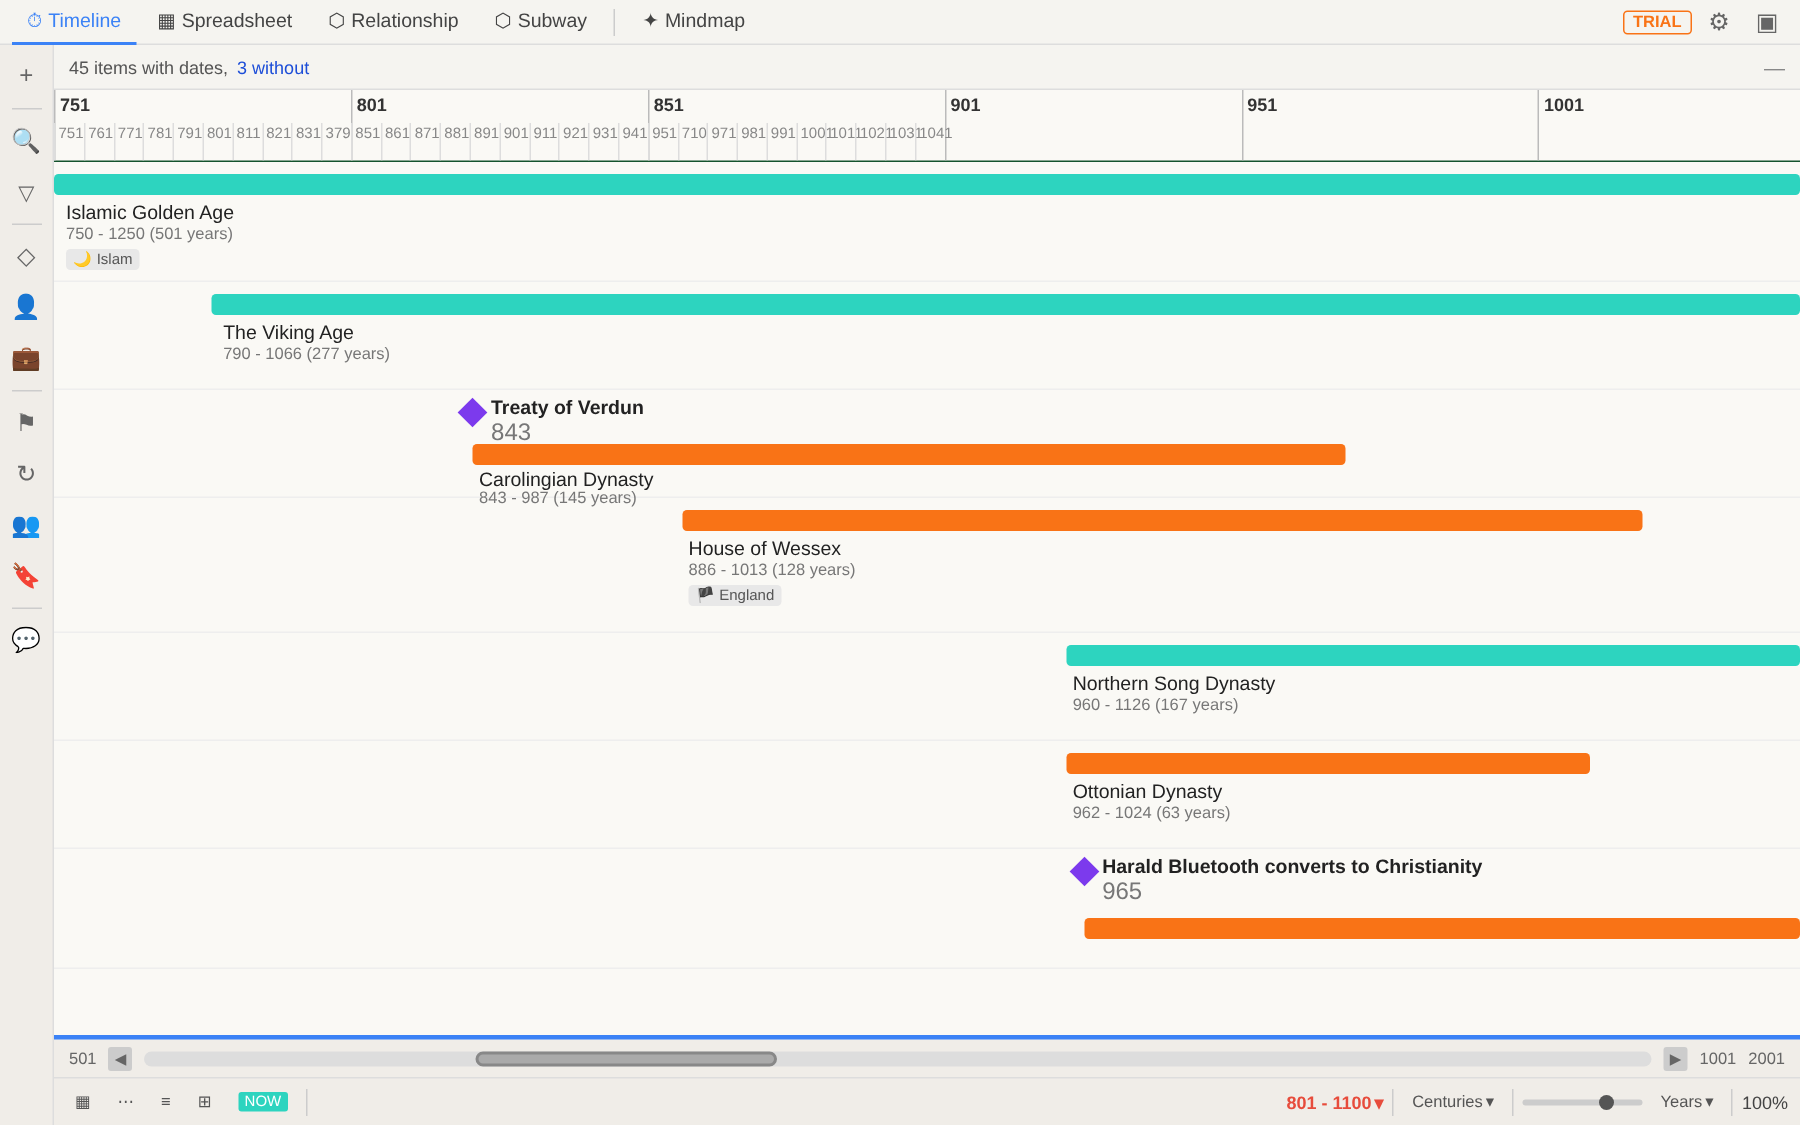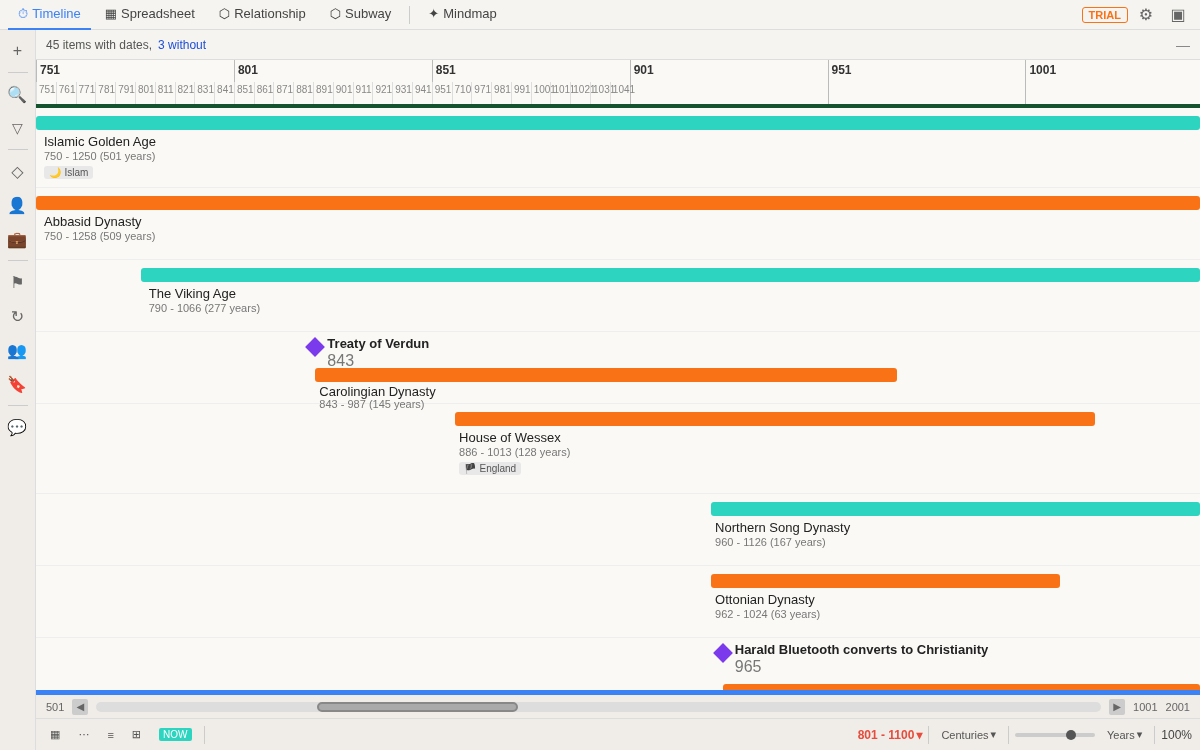--- a/index.html
+++ b/index.html
@@ -57,21 +57,21 @@
     #topbar .count-main { font-weight: 500; }
     #topbar .count-without { color: #1d4ed8; }
     .topbar-right { margin-left: auto; }
     .minimize-btn { cursor: pointer; font-size: 14px; color: #888; }
 
     
     #timeline-content { flex: 1; overflow: hidden; position: relative; background: #faf9f5; }
 
     
     #ruler {
-      height: 48px; border-bottom: 4px solid #14532d;
+      height: 48px; border-bottom: 1px solid #14532d;
       position: relative; overflow: hidden; background: #faf9f5;
     }
     .ruler-major {
       position: absolute; top: 0; height: 100%;
       border-left: 1px solid #bbb; font-size: 12px; color: #333;
       padding-left: 3px; padding-top: 3px; font-weight: 600;
     }
     .ruler-minor {
       position: absolute; top: 22px; height: calc(100% - 22px);
       border-left: 1px solid #ddd; font-size: 10px; color: #888;
@@ -114,21 +114,21 @@
     }
     .event-diamond-label {
       position: absolute; font-size: 13px; font-weight: 600; color: #222;
     }
     .event-diamond-sub {
       position: absolute; font-size: 16px; color: #777;
     }
 
     
     #scrollbar-area {
-      height: 28px; background: #f0ede8; border-top: 5px solid #3b82f6;
+      height: 28px; background: #f0ede8; border-top: 3px solid #3b82f6;
       display: flex; align-items: center; padding: 0 10px; gap: 8px;
       font-size: 11px; color: #666;
     }
     .scroll-track {
       flex: 1; height: 10px; background: #ddd; border-radius: 5px;
       position: relative;
     }
     .scroll-thumb {
       position: absolute; height: 10px; background: #aaa;
       border-radius: 5px; left: 22%; width: 20%;
@@ -244,21 +244,21 @@
 
         <div class="ruler-minor" style="left:0%">751</div>
         <div class="ruler-minor" style="left:1.7%">761</div>
         <div class="ruler-minor" style="left:3.4%">771</div>
         <div class="ruler-minor" style="left:5.1%">781</div>
         <div class="ruler-minor" style="left:6.8%">791</div>
         <div class="ruler-minor" style="left:8.5%">801</div>
         <div class="ruler-minor" style="left:10.2%">811</div>
         <div class="ruler-minor" style="left:11.9%">821</div>
         <div class="ruler-minor" style="left:13.6%">831</div>
-        <div class="ruler-minor" style="left:15.3%">841</div>
+        <div class="ruler-minor" style="left:15.3%">379</div>
         <div class="ruler-minor" style="left:17%">851</div>
         <div class="ruler-minor" style="left:18.7%">861</div>
         <div class="ruler-minor" style="left:20.4%">871</div>
         <div class="ruler-minor" style="left:22.1%">881</div>
         <div class="ruler-minor" style="left:23.8%">891</div>
         <div class="ruler-minor" style="left:25.5%">901</div>
         <div class="ruler-minor" style="left:27.2%">911</div>
         <div class="ruler-minor" style="left:28.9%">921</div>
         <div class="ruler-minor" style="left:30.6%">931</div>
         <div class="ruler-minor" style="left:32.3%">941</div>
@@ -279,25 +279,20 @@
         <div class="event-row" style="height:80px">
           <div class="event-bar bar-teal" style="left:0;right:0;width:100%"></div>
           <span class="event-label" style="left:8px">Islamic Golden Age</span>
           <span class="event-sublabel" style="left:8px">750 - 1250 (501 years)</span>
           <span class="event-tag" style="left:8px;top:58px">
             <span>🌙</span>
             <span>Islam</span>
           </span>
         </div>
 
-        <div class="event-row" style="height:72px">
-          <div class="event-bar bar-orange" style="left:0;right:0;width:100%"></div>
-          <span class="event-label" style="left:8px">Abbasid Dynasty</span>
-          <span class="event-sublabel" style="left:8px">750 - 1258 (509 years)</span>
-        </div>
 
         <div class="event-row" style="height:72px">
           <div class="event-bar bar-teal" style="left:9%;right:0;width:91%"></div>
           <span class="event-label" style="left:calc(9% + 8px)">The Viking Age</span>
           <span class="event-sublabel" style="left:calc(9% + 8px)">790 - 1066 (277 years)</span>
         </div>
 
         <div class="event-row" style="height:72px">
           <div class="event-diamond" style="left:calc(24% - 7px);top:8px"></div>
           <span class="event-diamond-label" style="left:calc(24% + 12px);top:4px">Treaty of Verdun</span>

